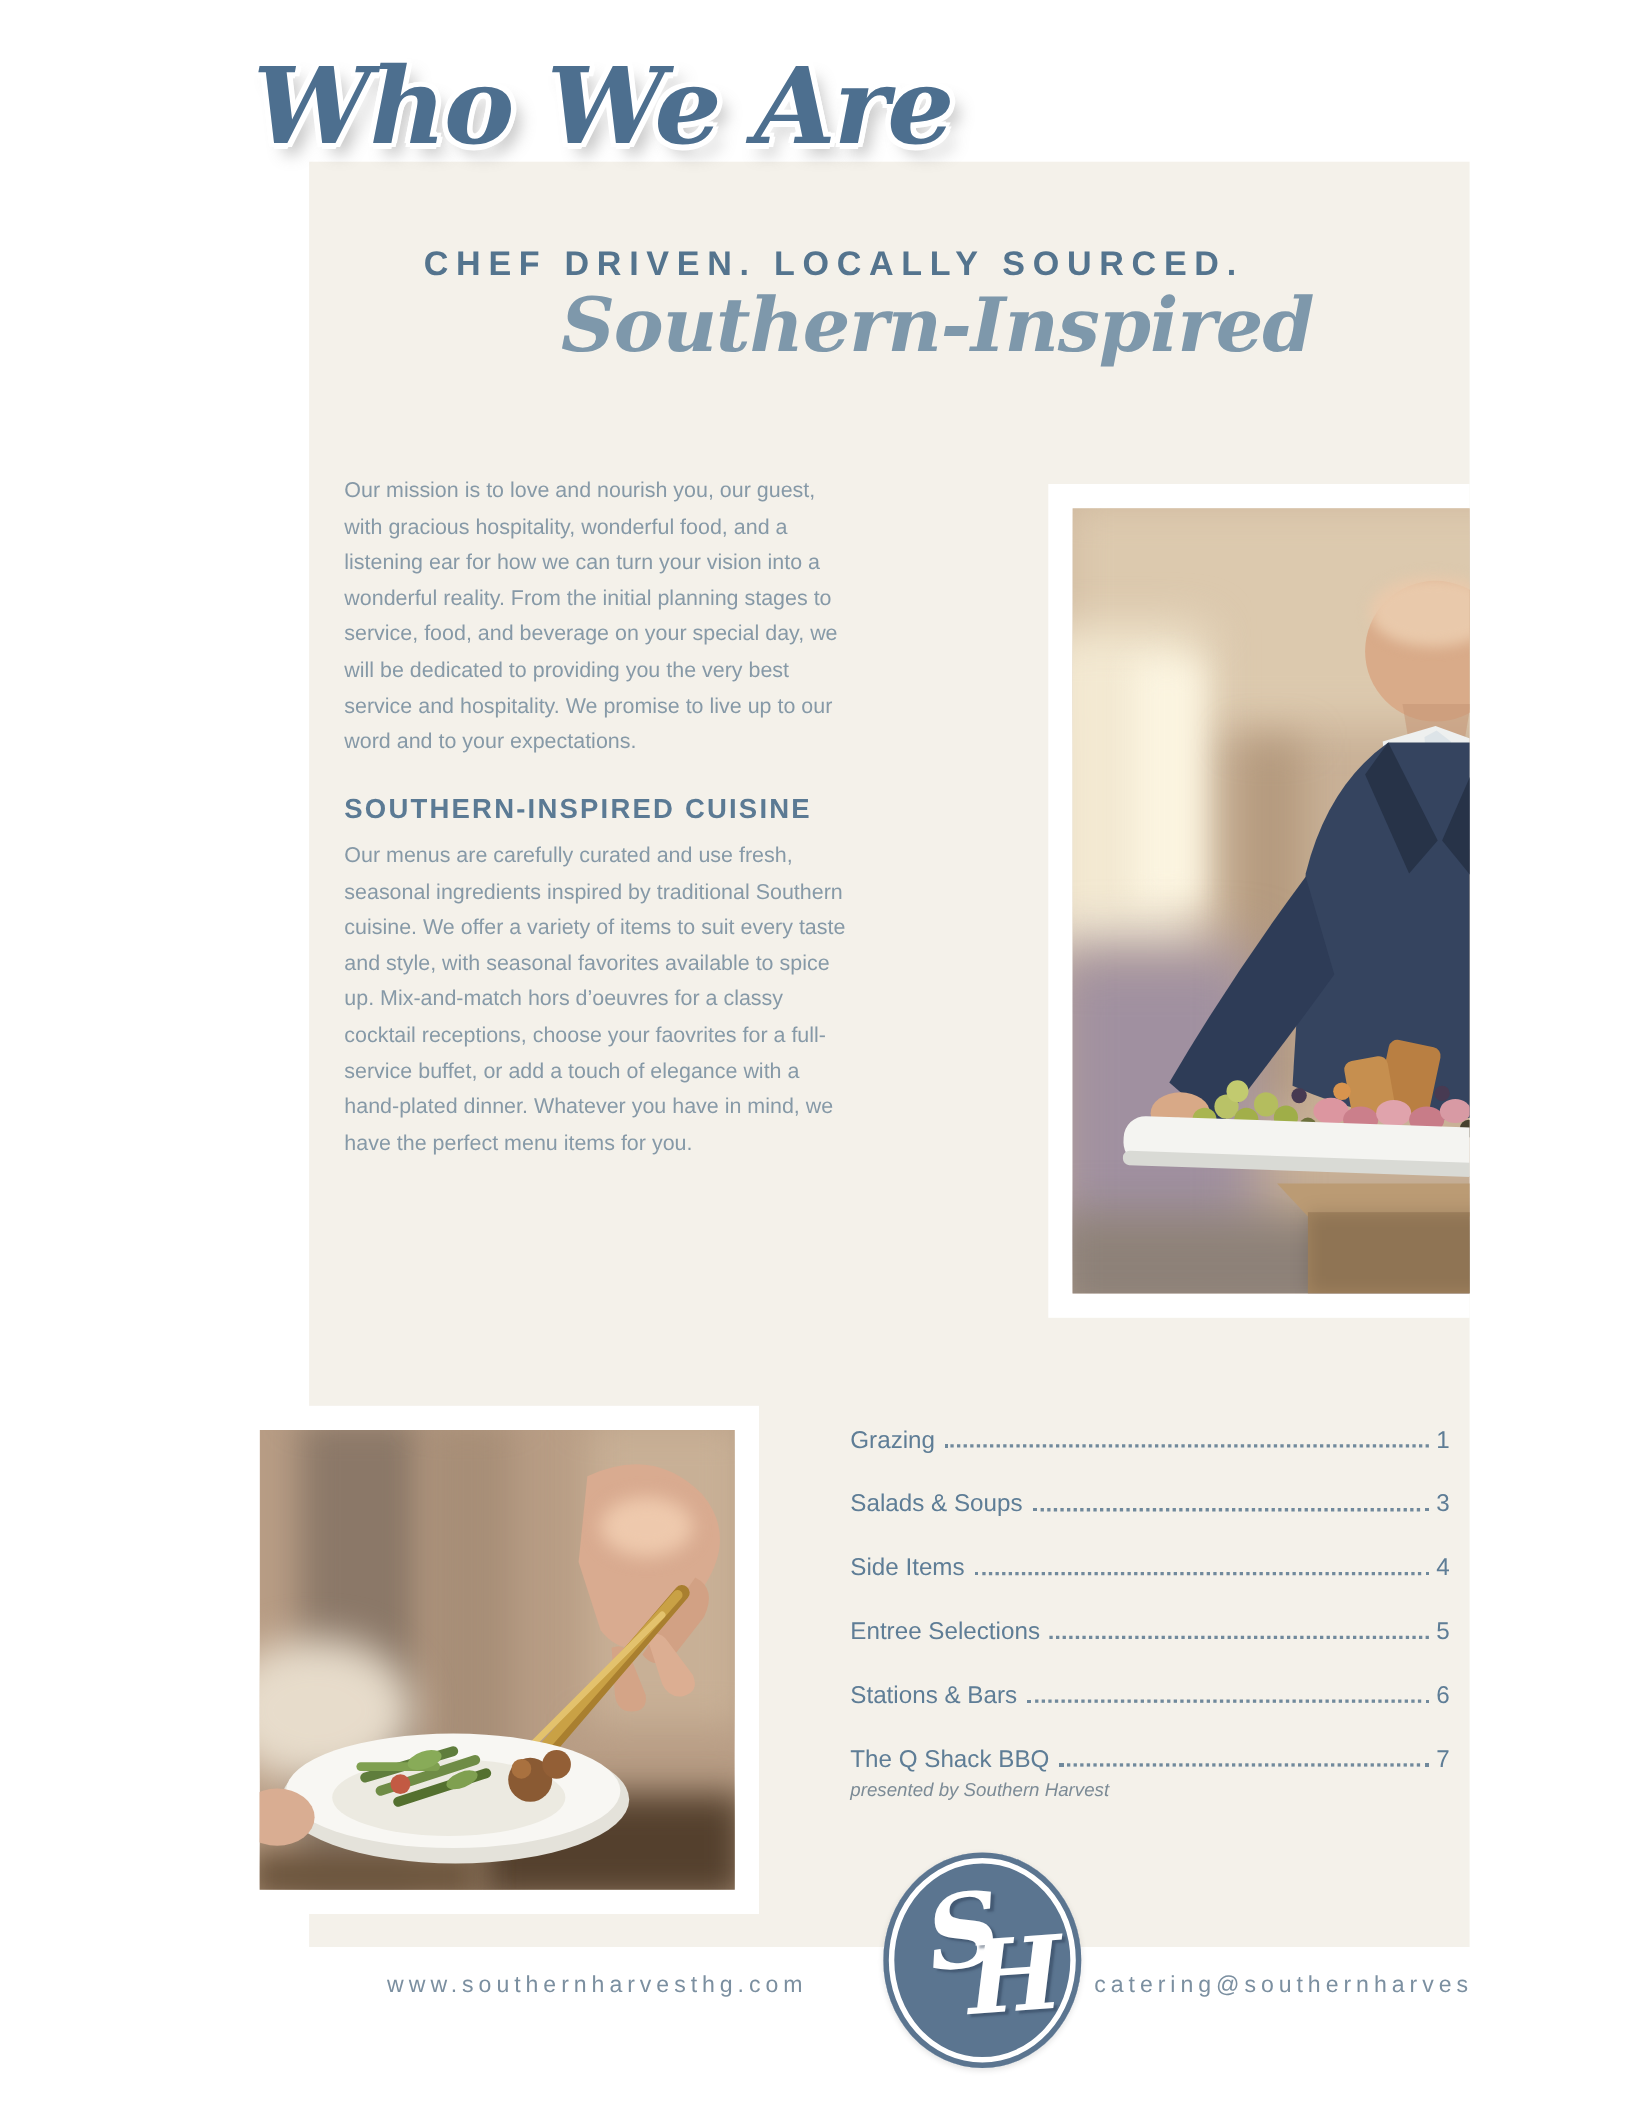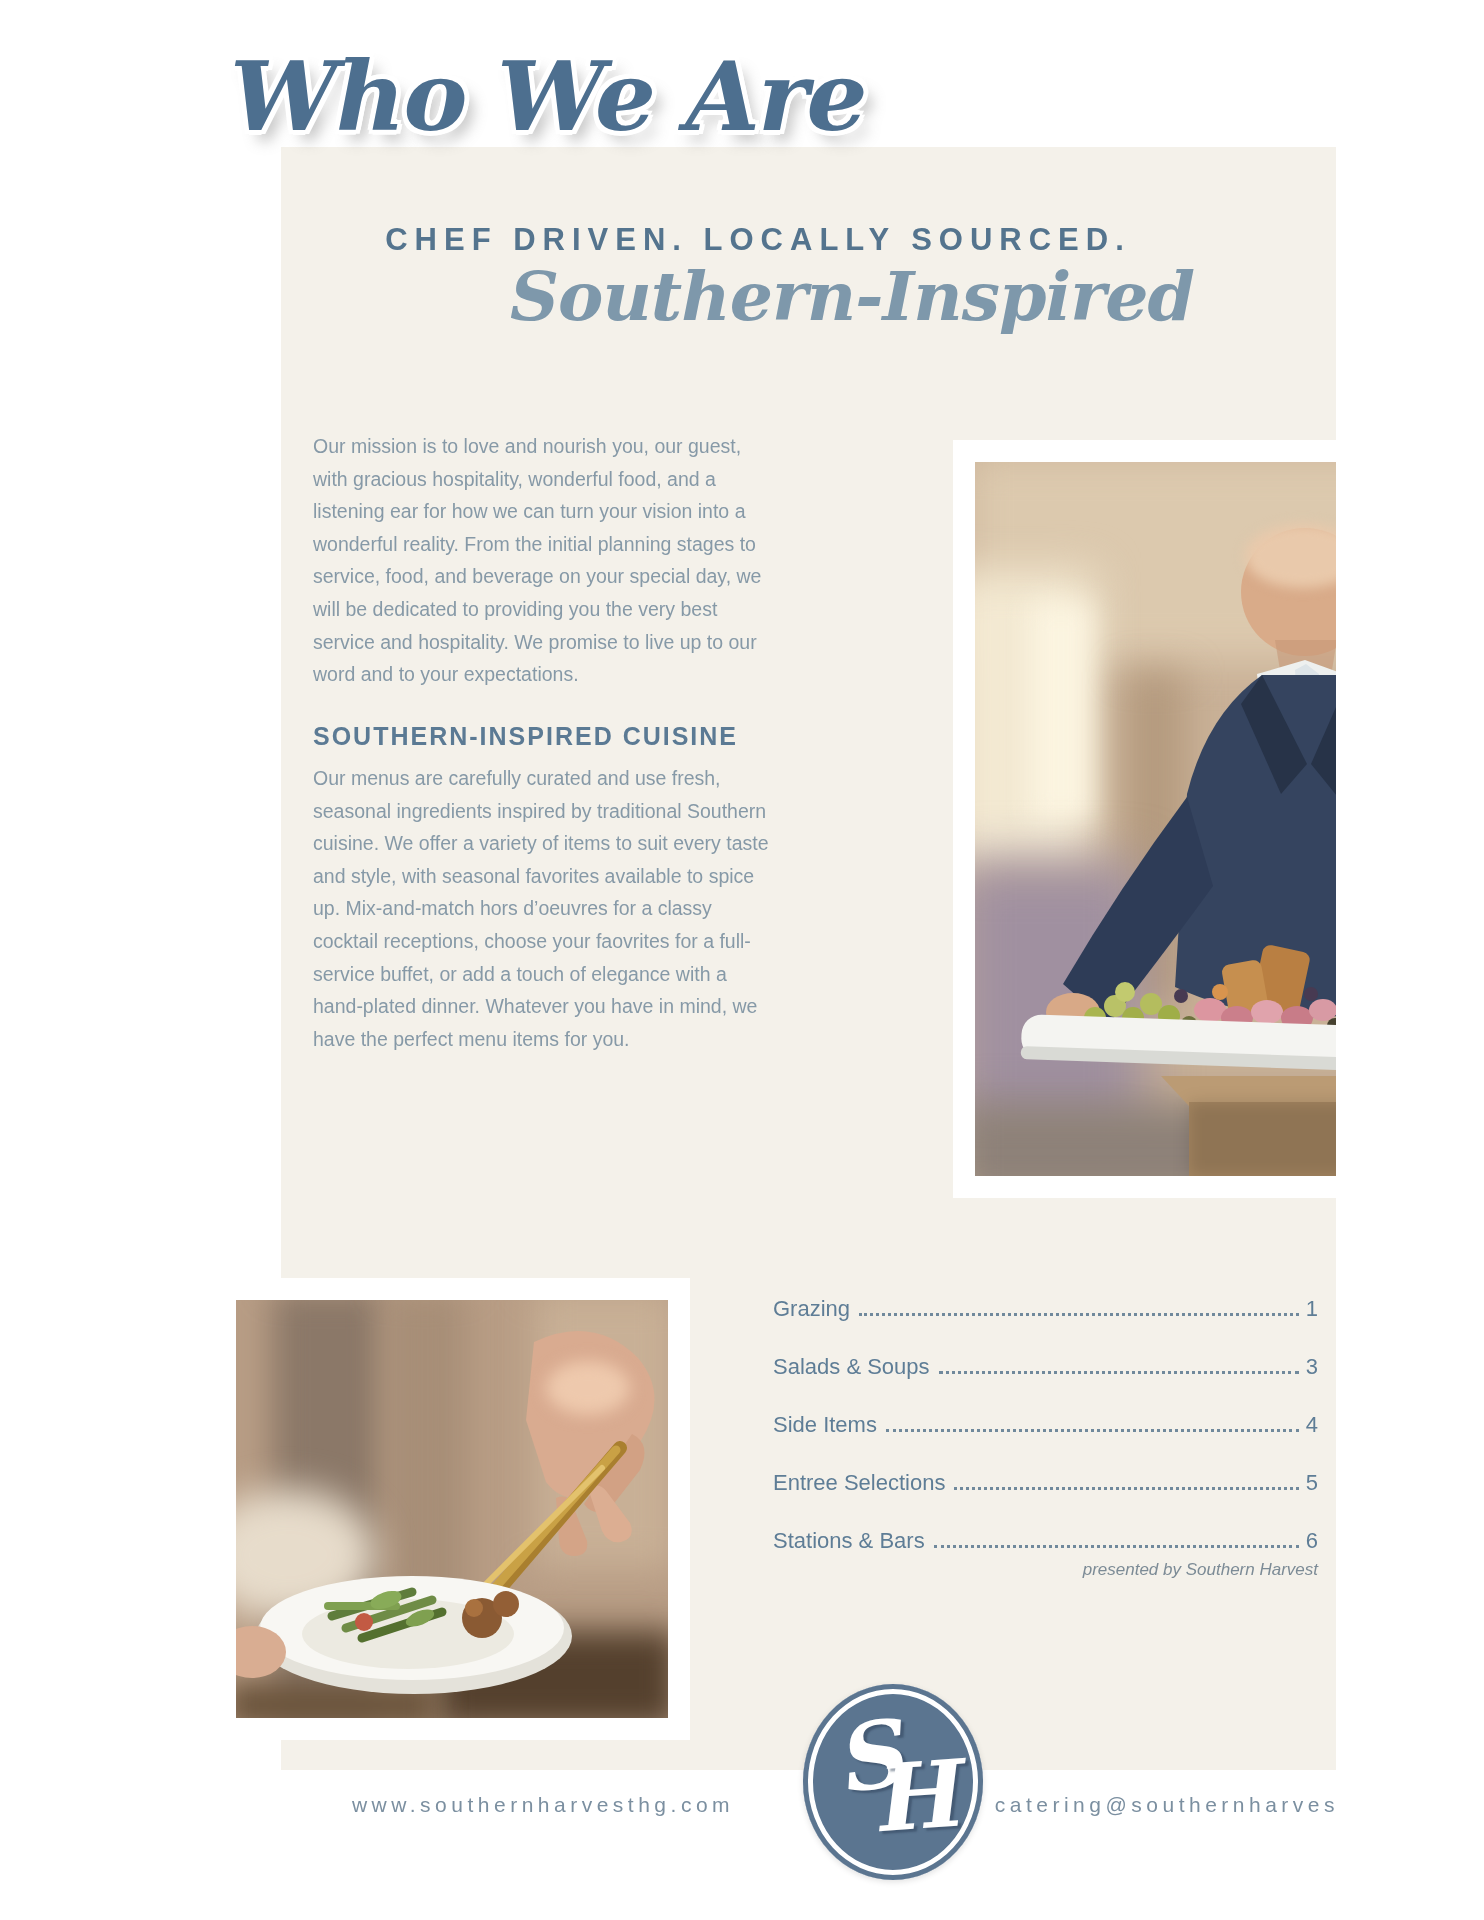--- a/index.html
+++ b/index.html
@@ -44,21 +44,21 @@
   #man-box   { left:805px; top:440px; width:595px; height:758px; padding:22px; }
   #plate-box { left:66px;  top:1278px; width:476px; height:462px; padding:22px; }
   .photo-box svg { display:block; width:100%; height:100%; }
 
   .toc { position:absolute; left:625px; top:1296px; width:545px; }
   .toc-row { display:flex; align-items:flex-end; height:26px; margin-bottom:32px;text-align:center; }
   .toc-label { font-size:22px; color:#5e7d96; white-space:nowrap; }
   .toc-dots { flex:1; border-bottom:3px dotted #70899c; margin:0 7px 6px 9px; }
   .toc-page { font-size:22px; color:#5e7d96; }
   .toc-note {
-    margin-top:-26px; font-size:17px; font-style:italic; color:#7c8b96;text-align:right;
+    margin-top:-26px; font-size:17px; font-style:italic; color:#7c8b96;
   }
 
   .logo {
     position:absolute; left:655px; top:1684px; width:180px; height:196px;
     background:#5b7590; border-radius:50%;
     box-shadow: inset 0 0 0 5px #5b7590, inset 0 0 0 10px #ffffff,
                 0 2px 6px rgba(0,0,0,0.12);
   }
   .logo-letter {
     position:absolute; color:#ffffff;
@@ -218,20 +218,25 @@
     <div class="toc-row">
       <span class="toc-label">Entree Selections</span>
       <span class="toc-dots"></span>
       <span class="toc-page">5</span>
     </div>
     <div class="toc-row">
       <span class="toc-label">Stations &amp; Bars</span>
       <span class="toc-dots"></span>
       <span class="toc-page">6</span>
     </div>
+    <div class="toc-row">
+      <span class="toc-label">The Q Shack BBQ</span>
+      <span class="toc-dots"></span>
+      <span class="toc-page">7</span>
+    </div>
     <div class="toc-note">presented by Southern Harvest</div>
   </div>
 
   <div class="logo">
     <span class="logo-letter logo-s">S</span>
     <span class="logo-letter logo-h">H</span>
   </div>
   <div class="footer-text" id="footer-web">www.southernharvesthg.com</div>
   <div class="footer-text" id="footer-email">catering@southernharvesthg.com</div>
 

